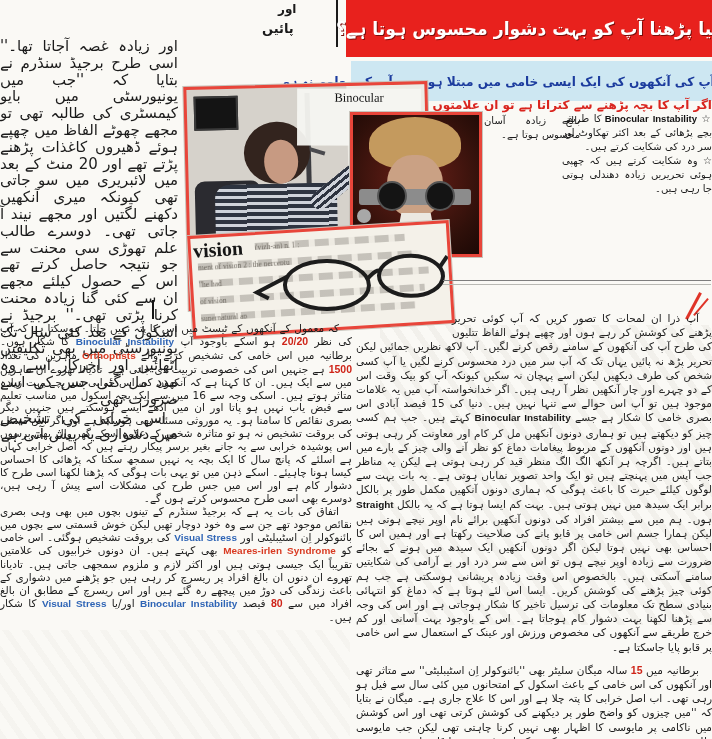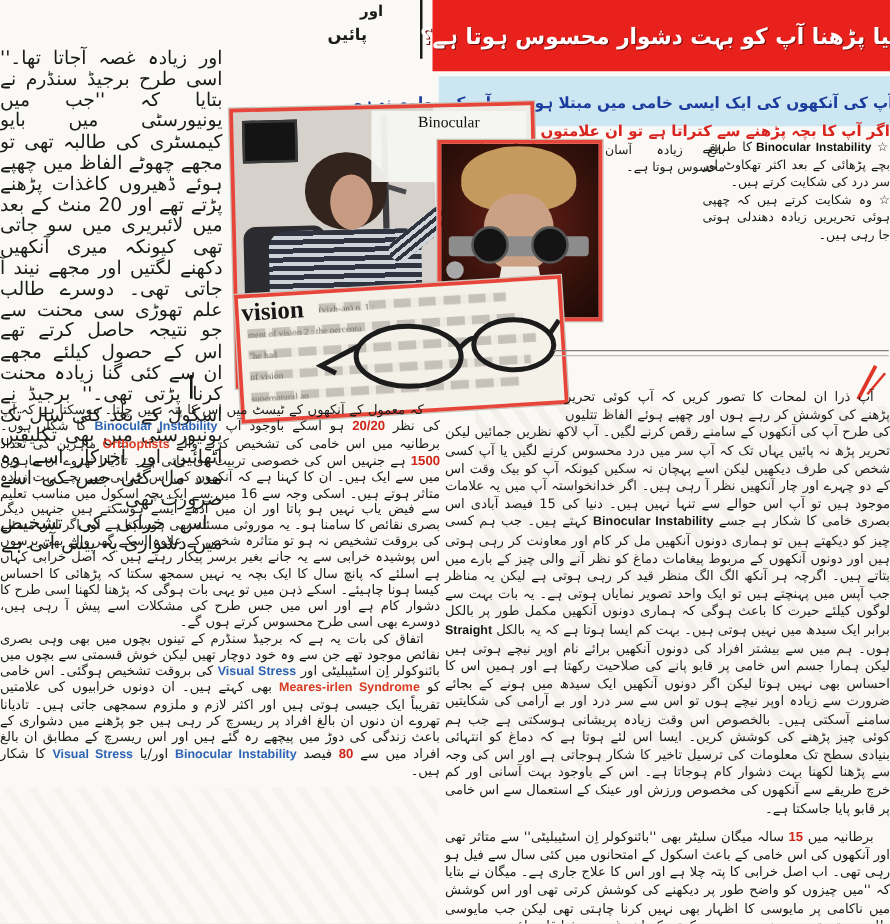--- a/index.html
+++ b/index.html
@@ -13,21 +13,21 @@
   .h1-box{left:346px;top:0;width:366px;height:57px;background:#e8211d;
     display:flex;align-items:center;justify-content:center;}
   .h1-text{color:#fff;font-weight:bold;font-size:18px;white-space:nowrap;
     transform:scaleX(.96);text-shadow:1px 1px 0 #7a0d0a;}
   .h2-box{left:351px;top:61px;width:361px;height:40px;background:#cde7f2;
     display:flex;align-items:center;justify-content:center;}
   .h2-text{color:#1c3c9e;font-weight:bold;font-size:12.5px;white-space:nowrap;transform:scaleX(.97);}
   .h3-line{left:420px;top:98px;width:292px;height:18px;color:#d9251f;
     font-weight:bold;font-size:12px;text-align:center;white-space:nowrap;}
   
-  .stray1{left:288px;top:2px;width:56px;font-size:12px;font-weight:bold;text-align:left;}
+  .stray1{left:278px;top:2px;width:56px;font-size:12px;font-weight:bold;text-align:left;}
   .stray2{left:262px;top:21px;width:56px;font-size:13px;font-weight:bold;text-align:left;}
   .vrule-top{left:336px;top:0;width:2px;height:47px;background:#1a1a1a;}
   
   .col{text-align:justify;}
   .sidebar{left:0;top:38px;width:178px;height:280px;font-size:15px;line-height:16.8px;}
   .sidebar p{margin:0;}
   .sidebar .lastline{text-indent:12px;margin-top:2px;}
   .mid-col{left:484px;top:114px;width:96px;height:166px;font-size:10px;line-height:13.8px;overflow:hidden;}
   .mid-col p{margin:0 0 1px 0;}
   .right-intro{left:562px;top:112px;width:150px;height:168px;font-size:10px;line-height:14px;overflow:hidden;}

